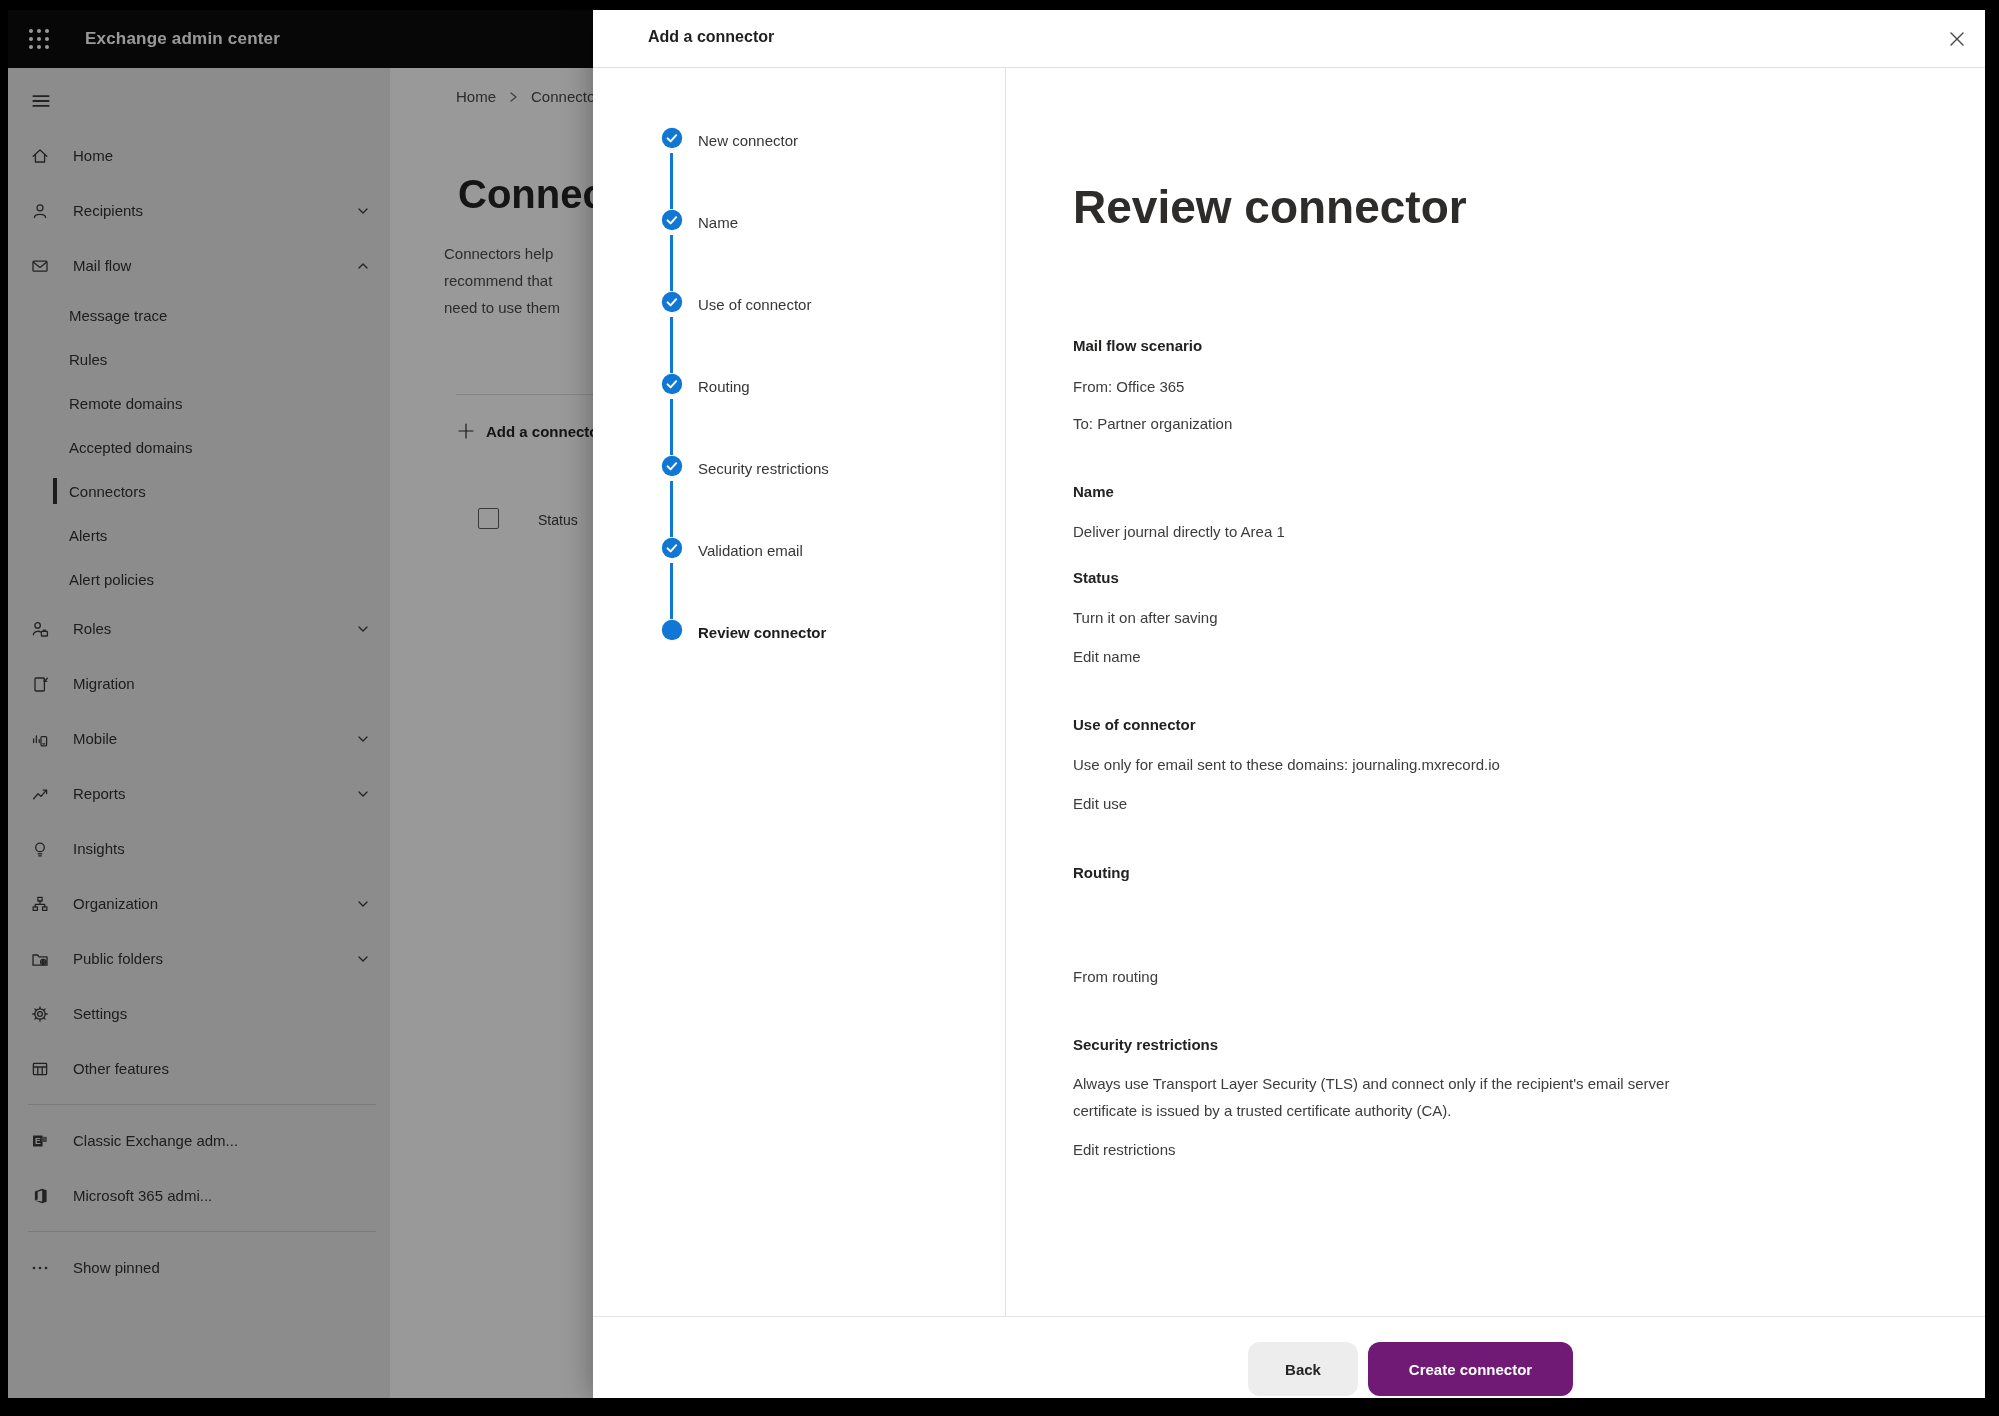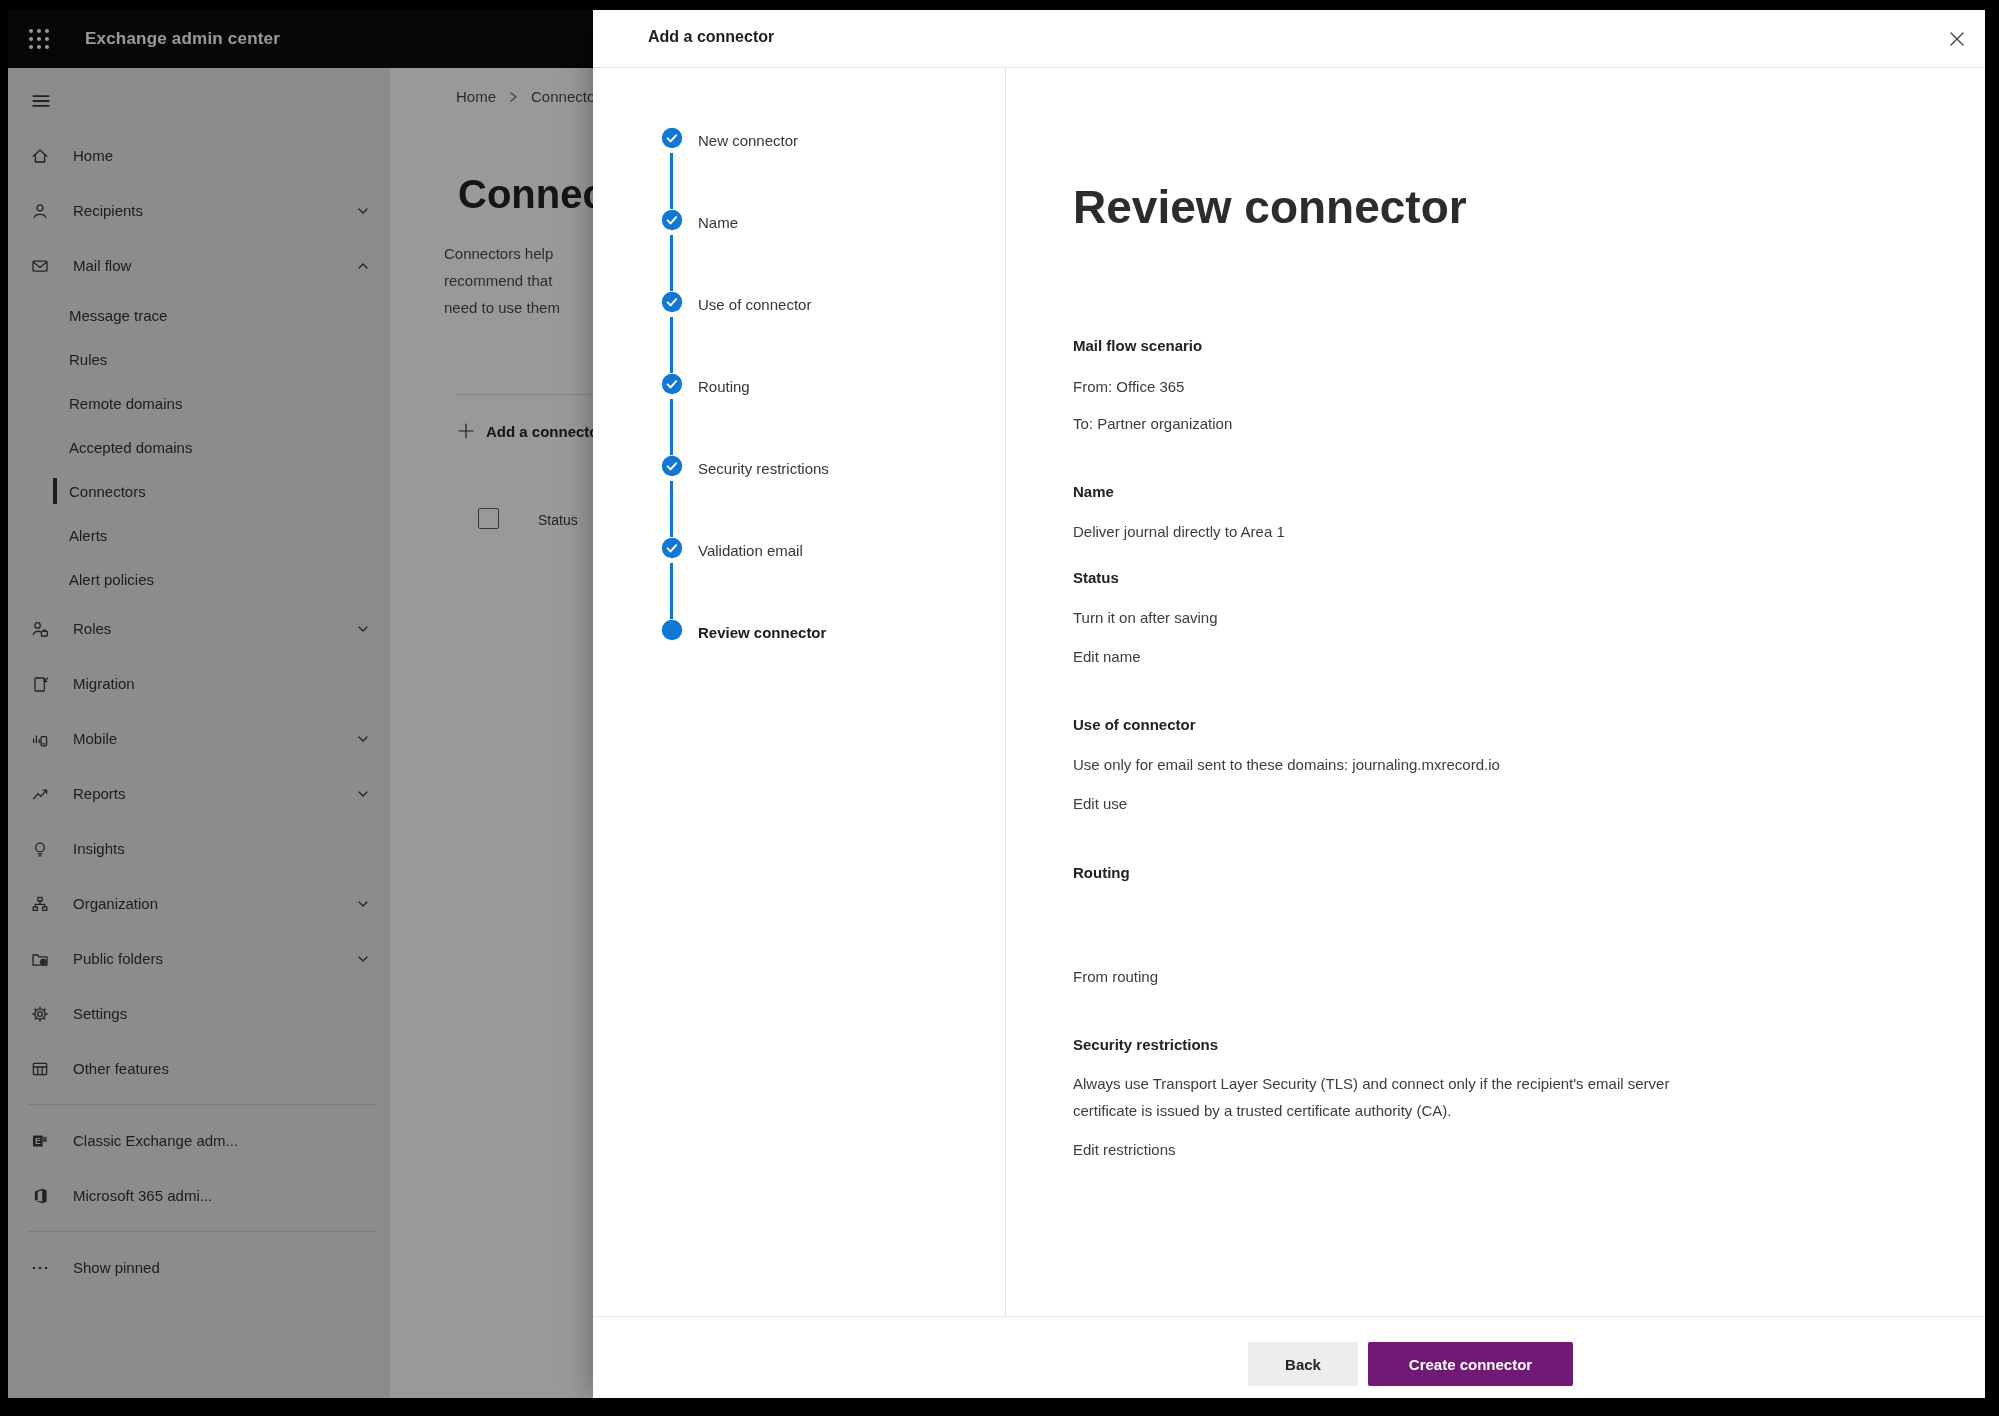--- a/index.html
+++ b/index.html
@@ -57,21 +57,21 @@
   .step.current .step-label { font-weight:700; color:#1d1c1b; }
   .m-line { position:absolute; left:77px; width:3px; background:#1078d4; }
 
   .m-content { position:absolute; left:413px; top:58px; right:0; bottom:82px; overflow:hidden; background:#fff; }
   .rc-title { position:absolute; left:67px; font-size:46px; font-weight:700; color:#2d2c2b; white-space:nowrap; }
   .rc-h  { position:absolute; left:67px; font-size:15px; font-weight:700; color:#232221; line-height:21px; }
   .rc-t  { position:absolute; left:67px; font-size:15px; color:#3d3c3b; line-height:27px; width:640px; }
   .rc-link { position:absolute; left:67px; font-size:15px; color:#3d3c3b; line-height:21px; cursor:pointer; }
 
   .m-foot { position:absolute; left:0; right:0; bottom:0; height:82px; border-top:1px solid #e6e4e2; background:#fff; }
-  .btn { position:absolute; top:25px; height:44px; border:none; border-radius:2px;
+  .btn { position:absolute; top:25px; height:54px; border:none; border-radius:12px;
          font-family:"Liberation Sans",sans-serif; font-size:15px; font-weight:700; cursor:pointer; }
   .btn-back { left:655px; width:110px; background:#ededed; color:#252423; }
   .btn-create { left:775px; width:205px; background:#701a75; color:#ffffff; }
 
   svg.ic { stroke:#3b3a39; fill:none; stroke-width:1.3; stroke-linecap:round; stroke-linejoin:round; }
 </style>
 </head>
 <body>
 
 <div class="frame">

